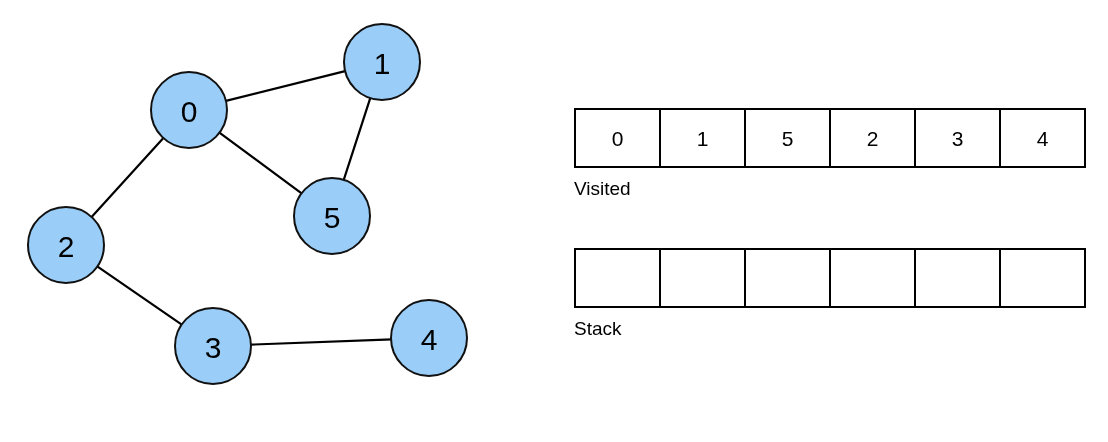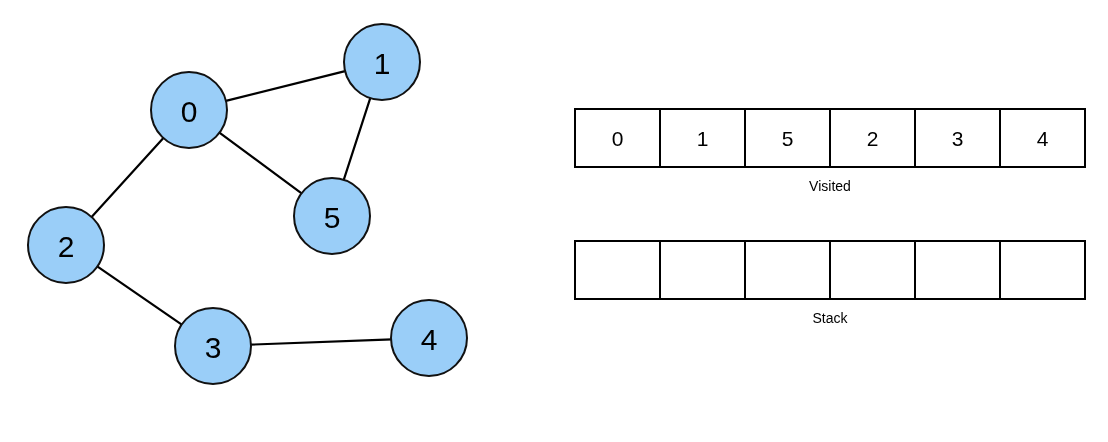--- a/index.html
+++ b/index.html
@@ -57,21 +57,21 @@
     top: 0;
     width: 554px;
     height: 442px;
   }
   .array-block {
     position: absolute;
     left: 20px;
     width: 512px;
   }
   #visited-block { top: 108px; }
-  #stack-block   { top: 240px; }
+  #stack-block   { top: 248px; }
 
   .array-row {
     display: flex;
     width: 512px;
     height: 60px;
     border: 2px solid #000000;
     box-sizing: border-box;
     background: #ffffff;
   }
   .array-cell {
@@ -85,23 +85,23 @@
     font-size: 21px;
     line-height: 1;
     color: #000000;
     background: #ffffff;
   }
   .array-cell:last-child {
     border-right: none;
   }
   .array-caption {
     width: 512px;
-    text-align: center;
+    text-align: left;
     font-family: "Liberation Sans", sans-serif;
-    font-size: 14px;
+    font-size: 19px;
     color: #000000;
     margin-top: 10px;
     user-select: none;
   }
 </style>
 </head>
 <body>
 
 <div id="canvas">
 

